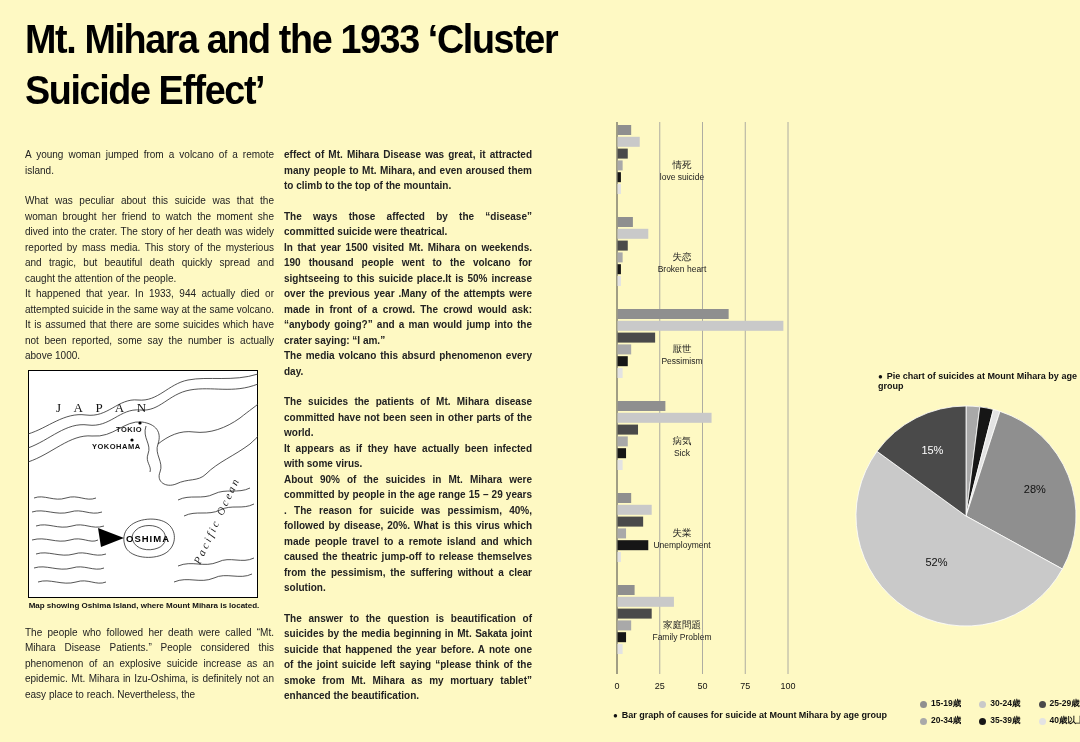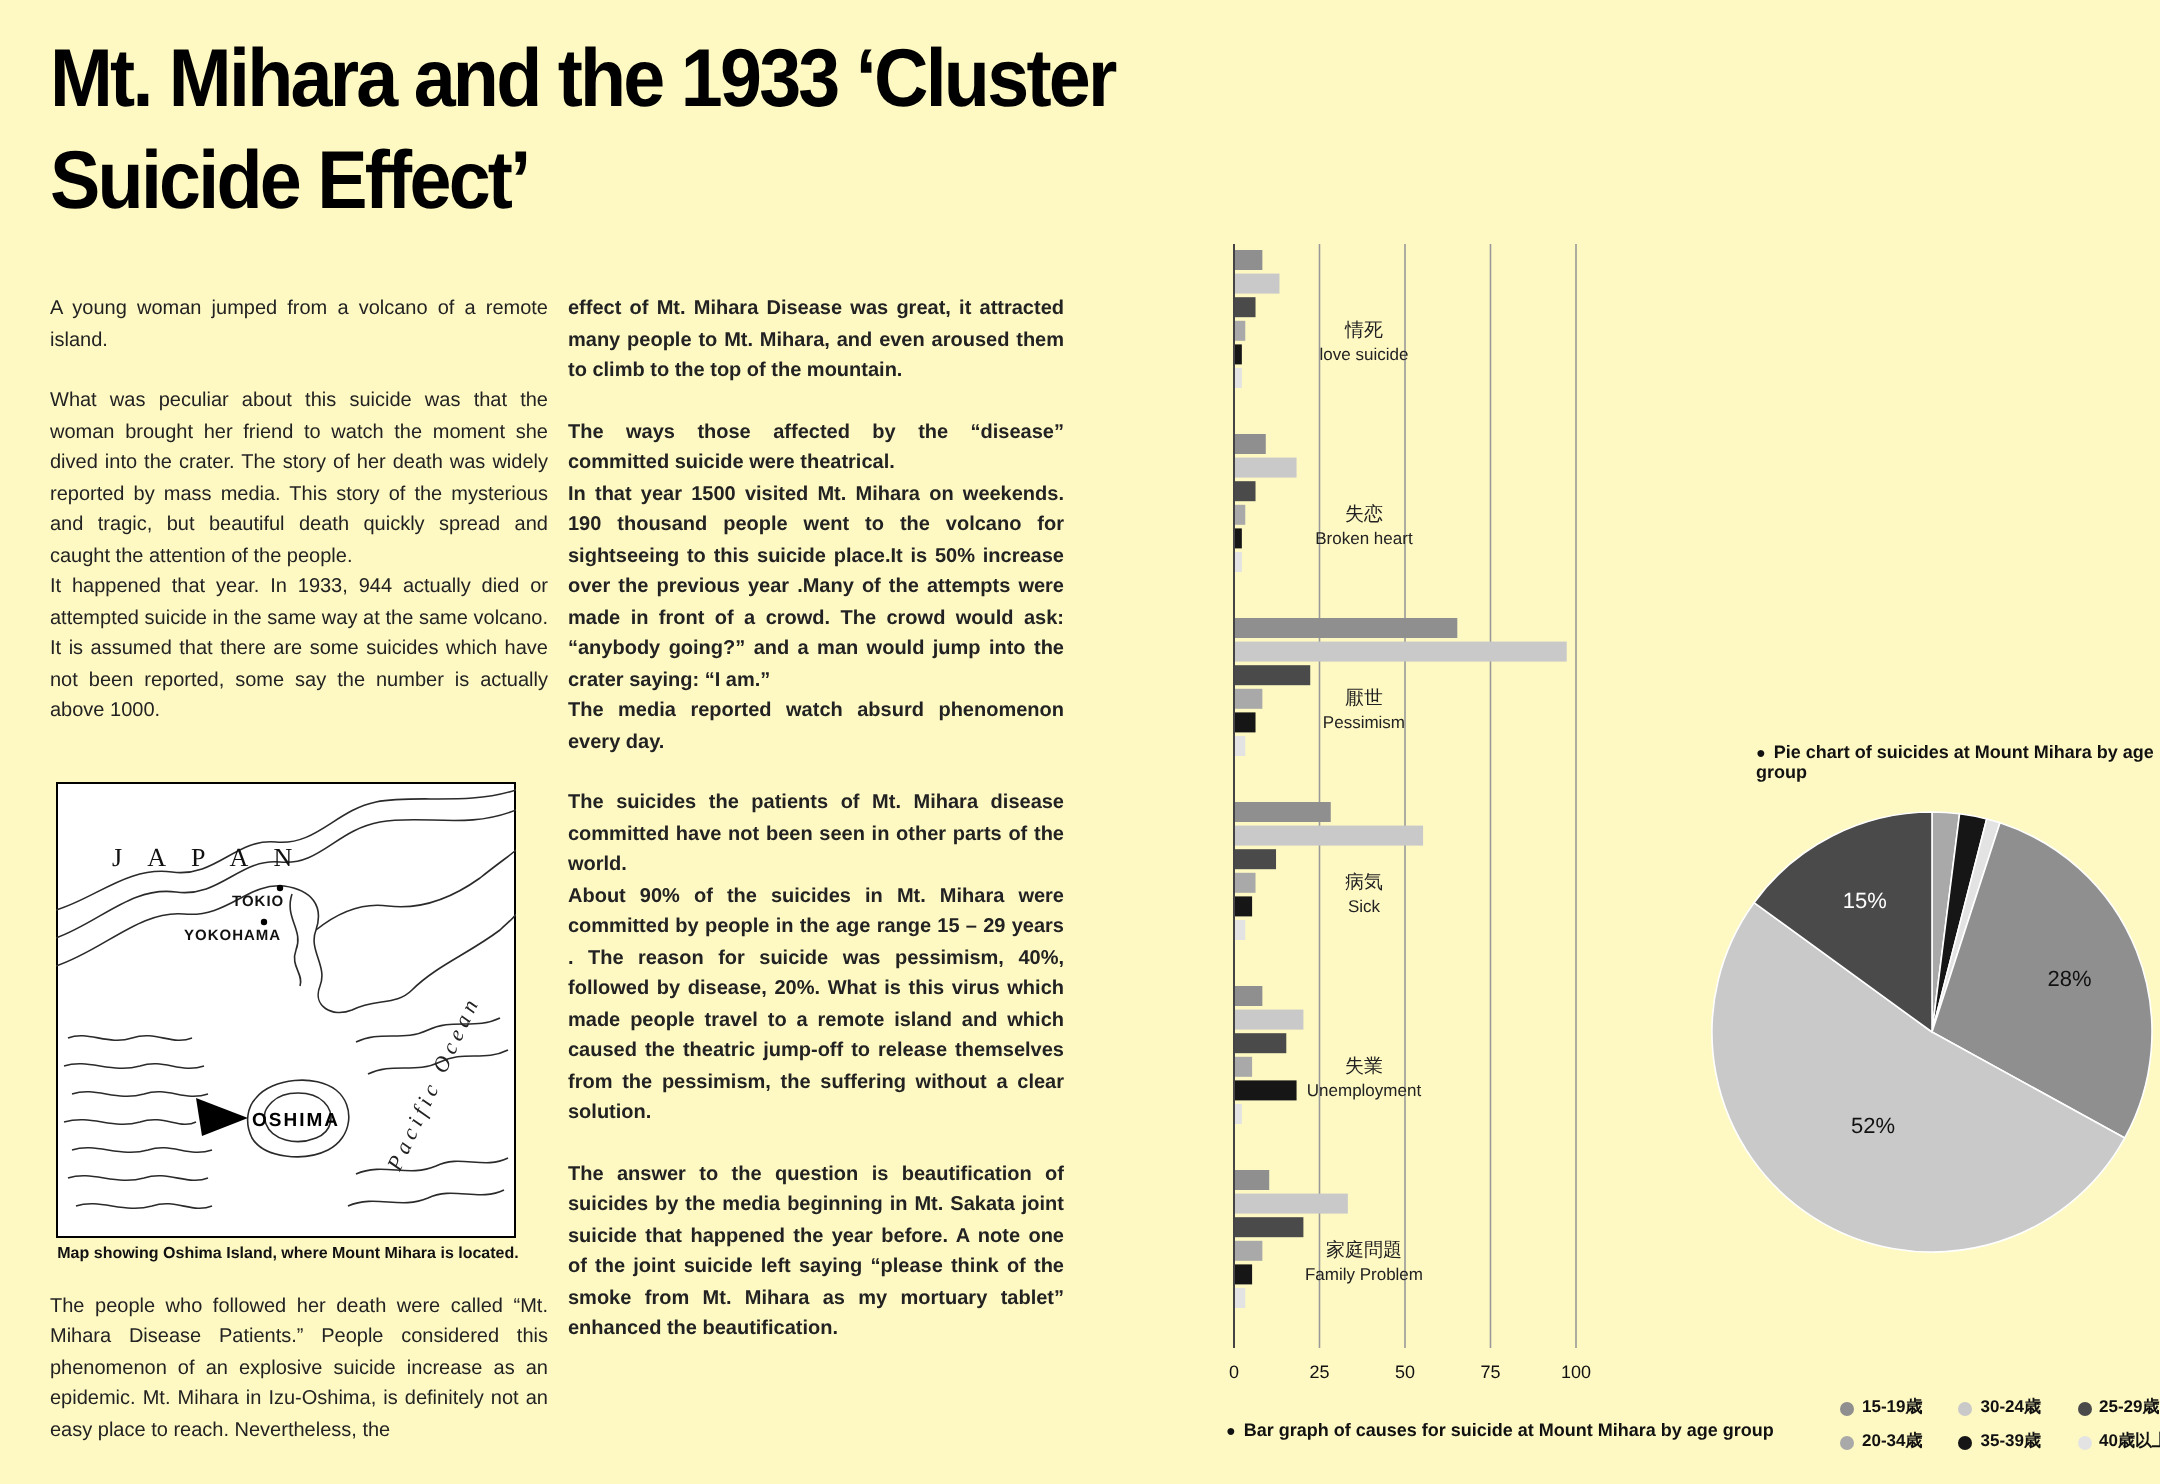--- a/index.html
+++ b/index.html
@@ -11,21 +11,21 @@
            font-weight:bold; letter-spacing:-1.5px; color:#000;
            transform:scaleX(0.92); transform-origin:left top; white-space:nowrap; }
   .tline { display:block; }
 
   .col { position:absolute; top:147px; }
   .col-left { left:25px;  width:249px; }
   .col-mid  { left:284px; width:248px;font-weight:bold; }
   p.body { font-size:10px; line-height:15.5px; text-align:justify; color:#222; }
   .gap { margin-top:15px; }
 
-  .map-figure { margin:27px 0 0 3px; width:232px; }
+  .map-figure { margin:6px 0 0 3px; width:232px; }
   .map-frame { display:block; }
   .map-caption { text-align:center; font-size:8px; font-weight:bold; margin-top:3px; color:#111; }
   .map-japan { font-family:"Liberation Serif", serif; font-size:13px; letter-spacing:5px; fill:#111; }
   .map-city  { font-size:7.5px; font-weight:bold; letter-spacing:.5px; fill:#111; }
   .map-oshima{ font-size:9.5px; font-weight:bold; letter-spacing:1px; fill:#000; }
   .map-ocean { font-family:"Liberation Serif", serif; font-style:italic; font-size:11px; letter-spacing:2.5px; fill:#222; }
 
   .bar-chart { position:absolute; left:600px; top:118px; }
   .pie-chart { position:absolute; left:852px; top:398px; }
 
@@ -91,22 +91,23 @@
       <figcaption class="map-caption">Map showing Oshima Island, where Mount Mihara is located.</figcaption>
     </figure>
 
     <p class="body gap">The people who followed her death were called “Mt. Mihara Disease Patients.”  People considered this phenomenon of an explosive suicide increase as an epidemic.  Mt. Mihara in Izu-Oshima, is definitely not an easy place to reach.  Nevertheless, the</p>
   </div>
 
   <div class="col col-mid">
     <p class="body">effect of Mt. Mihara Disease was great, it attracted many people to Mt. Mihara, and even aroused them to climb to the top of the mountain.</p>
     <p class="body gap">The ways those affected by the “disease” committed suicide were theatrical.</p>
     <p class="body">In that year 1500 visited Mt. Mihara on weekends.  190 thousand people went to the volcano for sightseeing to this suicide place.It is 50% increase over the previous year .Many of the attempts were made in front of a crowd.  The crowd would ask: “anybody going?” and a man would jump into the crater saying: “I am.”</p>
-    <p class="body">The media reported watch absurd phenomenon every day.</p>
+    <p class="body">The media volcano this absurd phenomenon every day.</p>
     <p class="body gap">The suicides the patients of Mt. Mihara disease committed have not been seen in other parts of the world.</p>
+    <p class="body">It appears as if they have actually been infected with some virus.</p>
     <p class="body">About 90% of the suicides in Mt. Mihara were committed by people in the age range 15 – 29 years .  The reason for suicide was pessimism, 40%, followed by disease, 20%.  What is this virus which made people travel to a remote island and which caused the theatric jump-off to release themselves from the pessimism, the suffering without a clear solution.</p>
     <p class="body gap">The answer to the question is beautification of suicides by the media beginning in Mt. Sakata joint suicide that happened the year before.  A note one of the joint suicide left saying “please think of the smoke from Mt. Mihara as my mortuary tablet” enhanced the beautification.</p>
   </div>
 
   <div class="bar-chart">
     <svg width="215" height="580">
         <line x1="17" y1="4" x2="17" y2="556" stroke="#444" stroke-width="1"></line>
         <text x="17" y="571" text-anchor="middle" font-size="9" fill="#111">0</text>
         <line x1="59.75" y1="4" x2="59.75" y2="556" stroke="#999" stroke-width="0.8"></line>
         <text x="59.75" y="571" text-anchor="middle" font-size="9" fill="#111">25</text>

